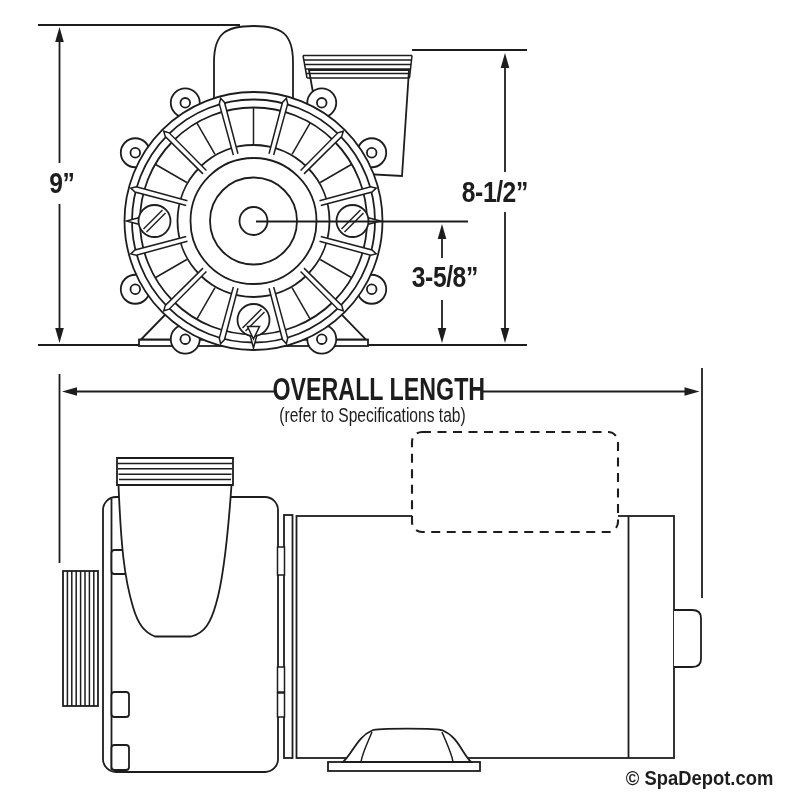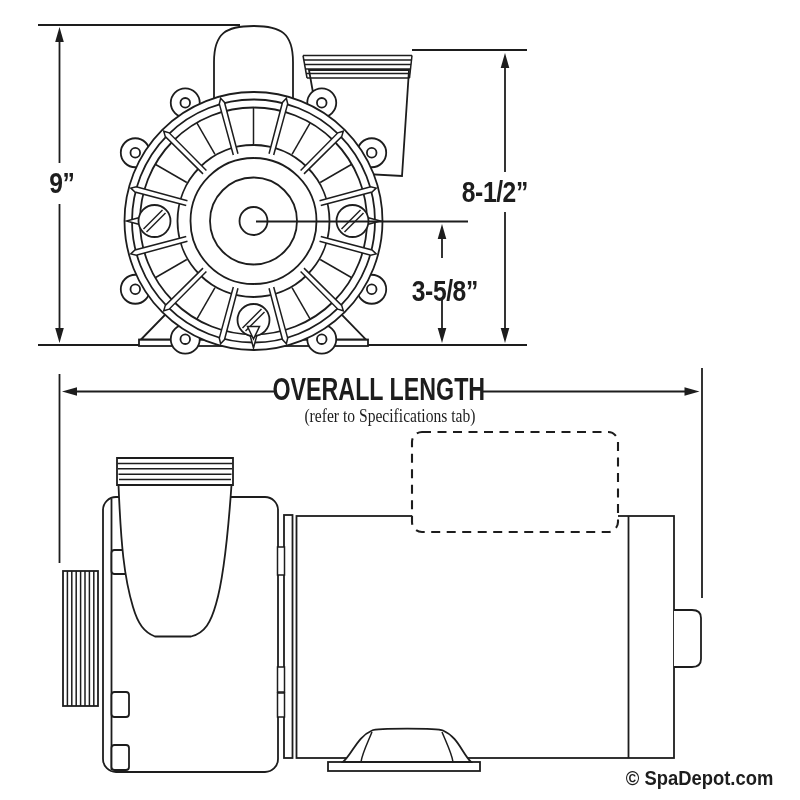--- a/index.html
+++ b/index.html
@@ -225,25 +225,25 @@
       <line class="ln" x1="483" y1="391.5" x2="685.5" y2="391.5"></line>
     </g>
   </svg>
 
   <div class="label dim-num" style="left:11.5px; top:167px; width:100px; height:33px;">
     <span>9”</span>
   </div>
   <div class="label dim-num" style="left:395px; top:175.5px; width:200px; height:33px;">
     <span>8-1/2”</span>
   </div>
-  <div class="label dim-num" style="left:345px; top:275px; width:200px; height:33px;">
+  <div class="label dim-num" style="left:345px; top:261px; width:200px; height:33px;">
     <span>3-5/8”</span>
   </div>
   <div class="label ol-title" style="left:229px; top:374px; width:300px; height:32px;">
     <span>OVERALL LENGTH</span>
   </div>
-  <div class="label ol-note" style="left:240px; top:404px; width:300px; height:23px;font-family:Liberation Serif, serif;">
+  <div class="label ol-note" style="left:223px; top:404px; width:300px; height:23px;">
     <span>(refer to Specifications tab)</span>
   </div>
   <div class="label copyright" style="left:573px; top:765px; width:200px; height:26px;">
     <span>© SpaDepot.com</span>
   </div>
 </div>
 
 </body></html>

